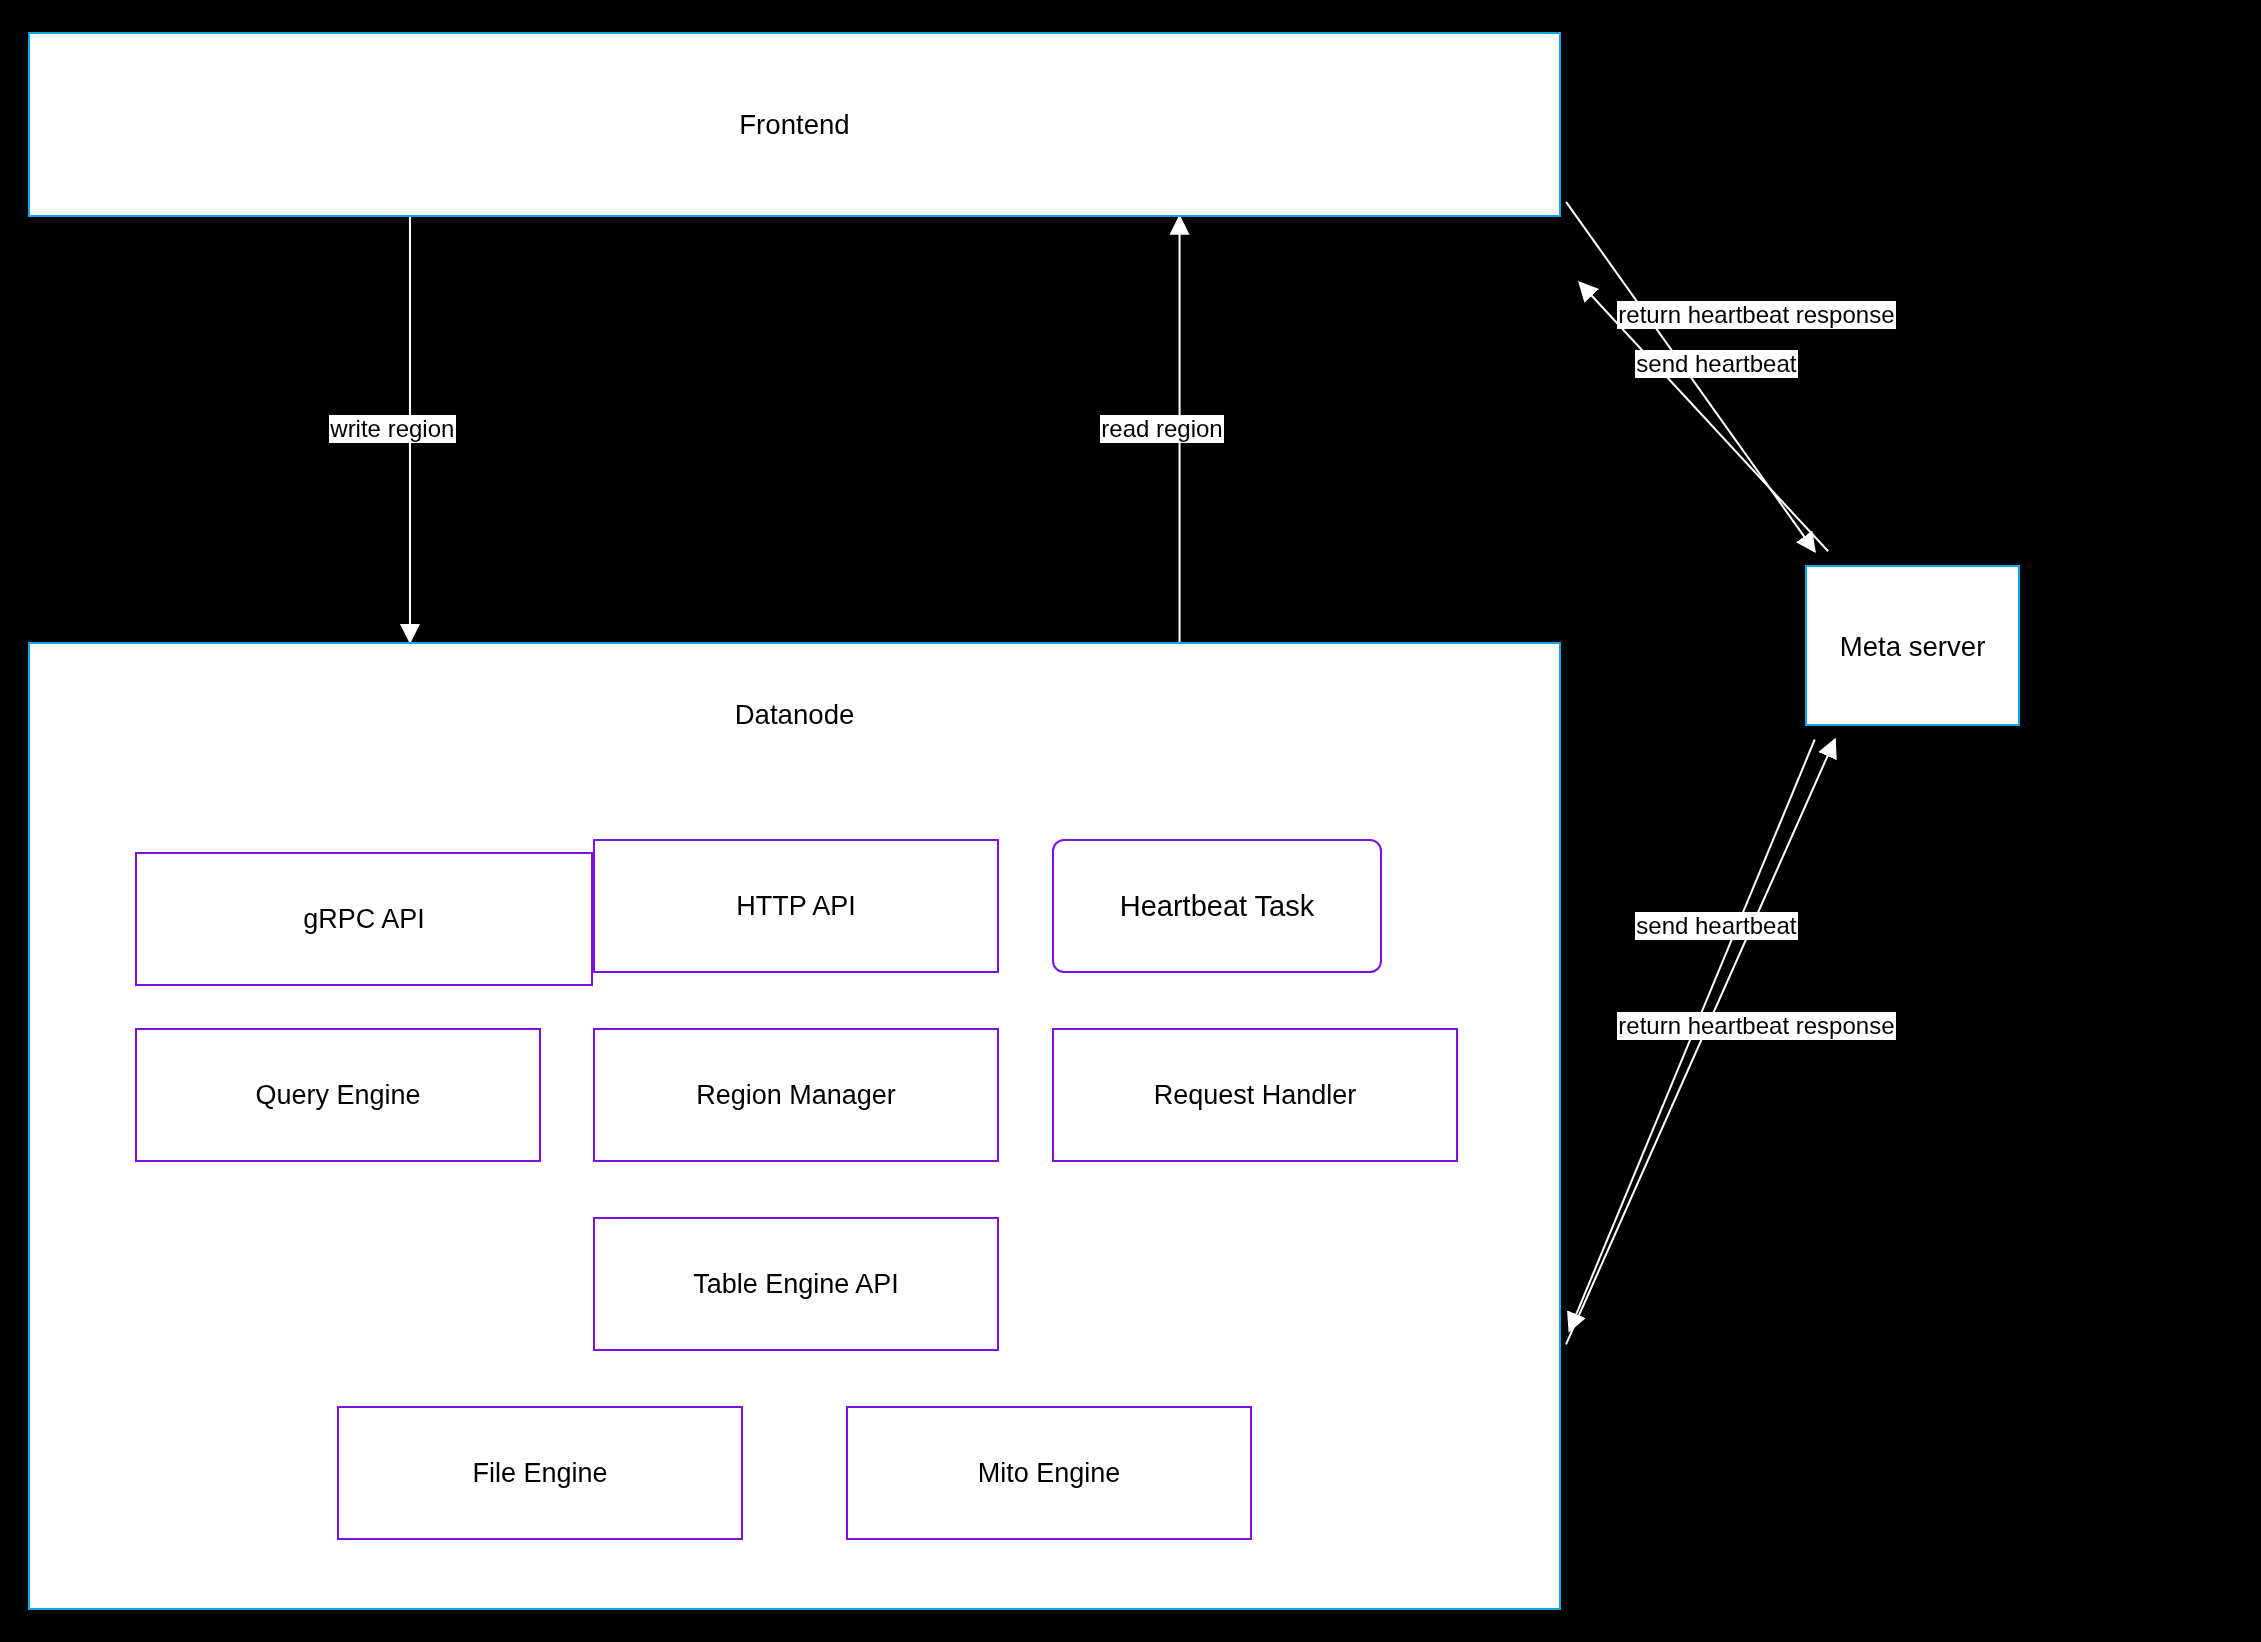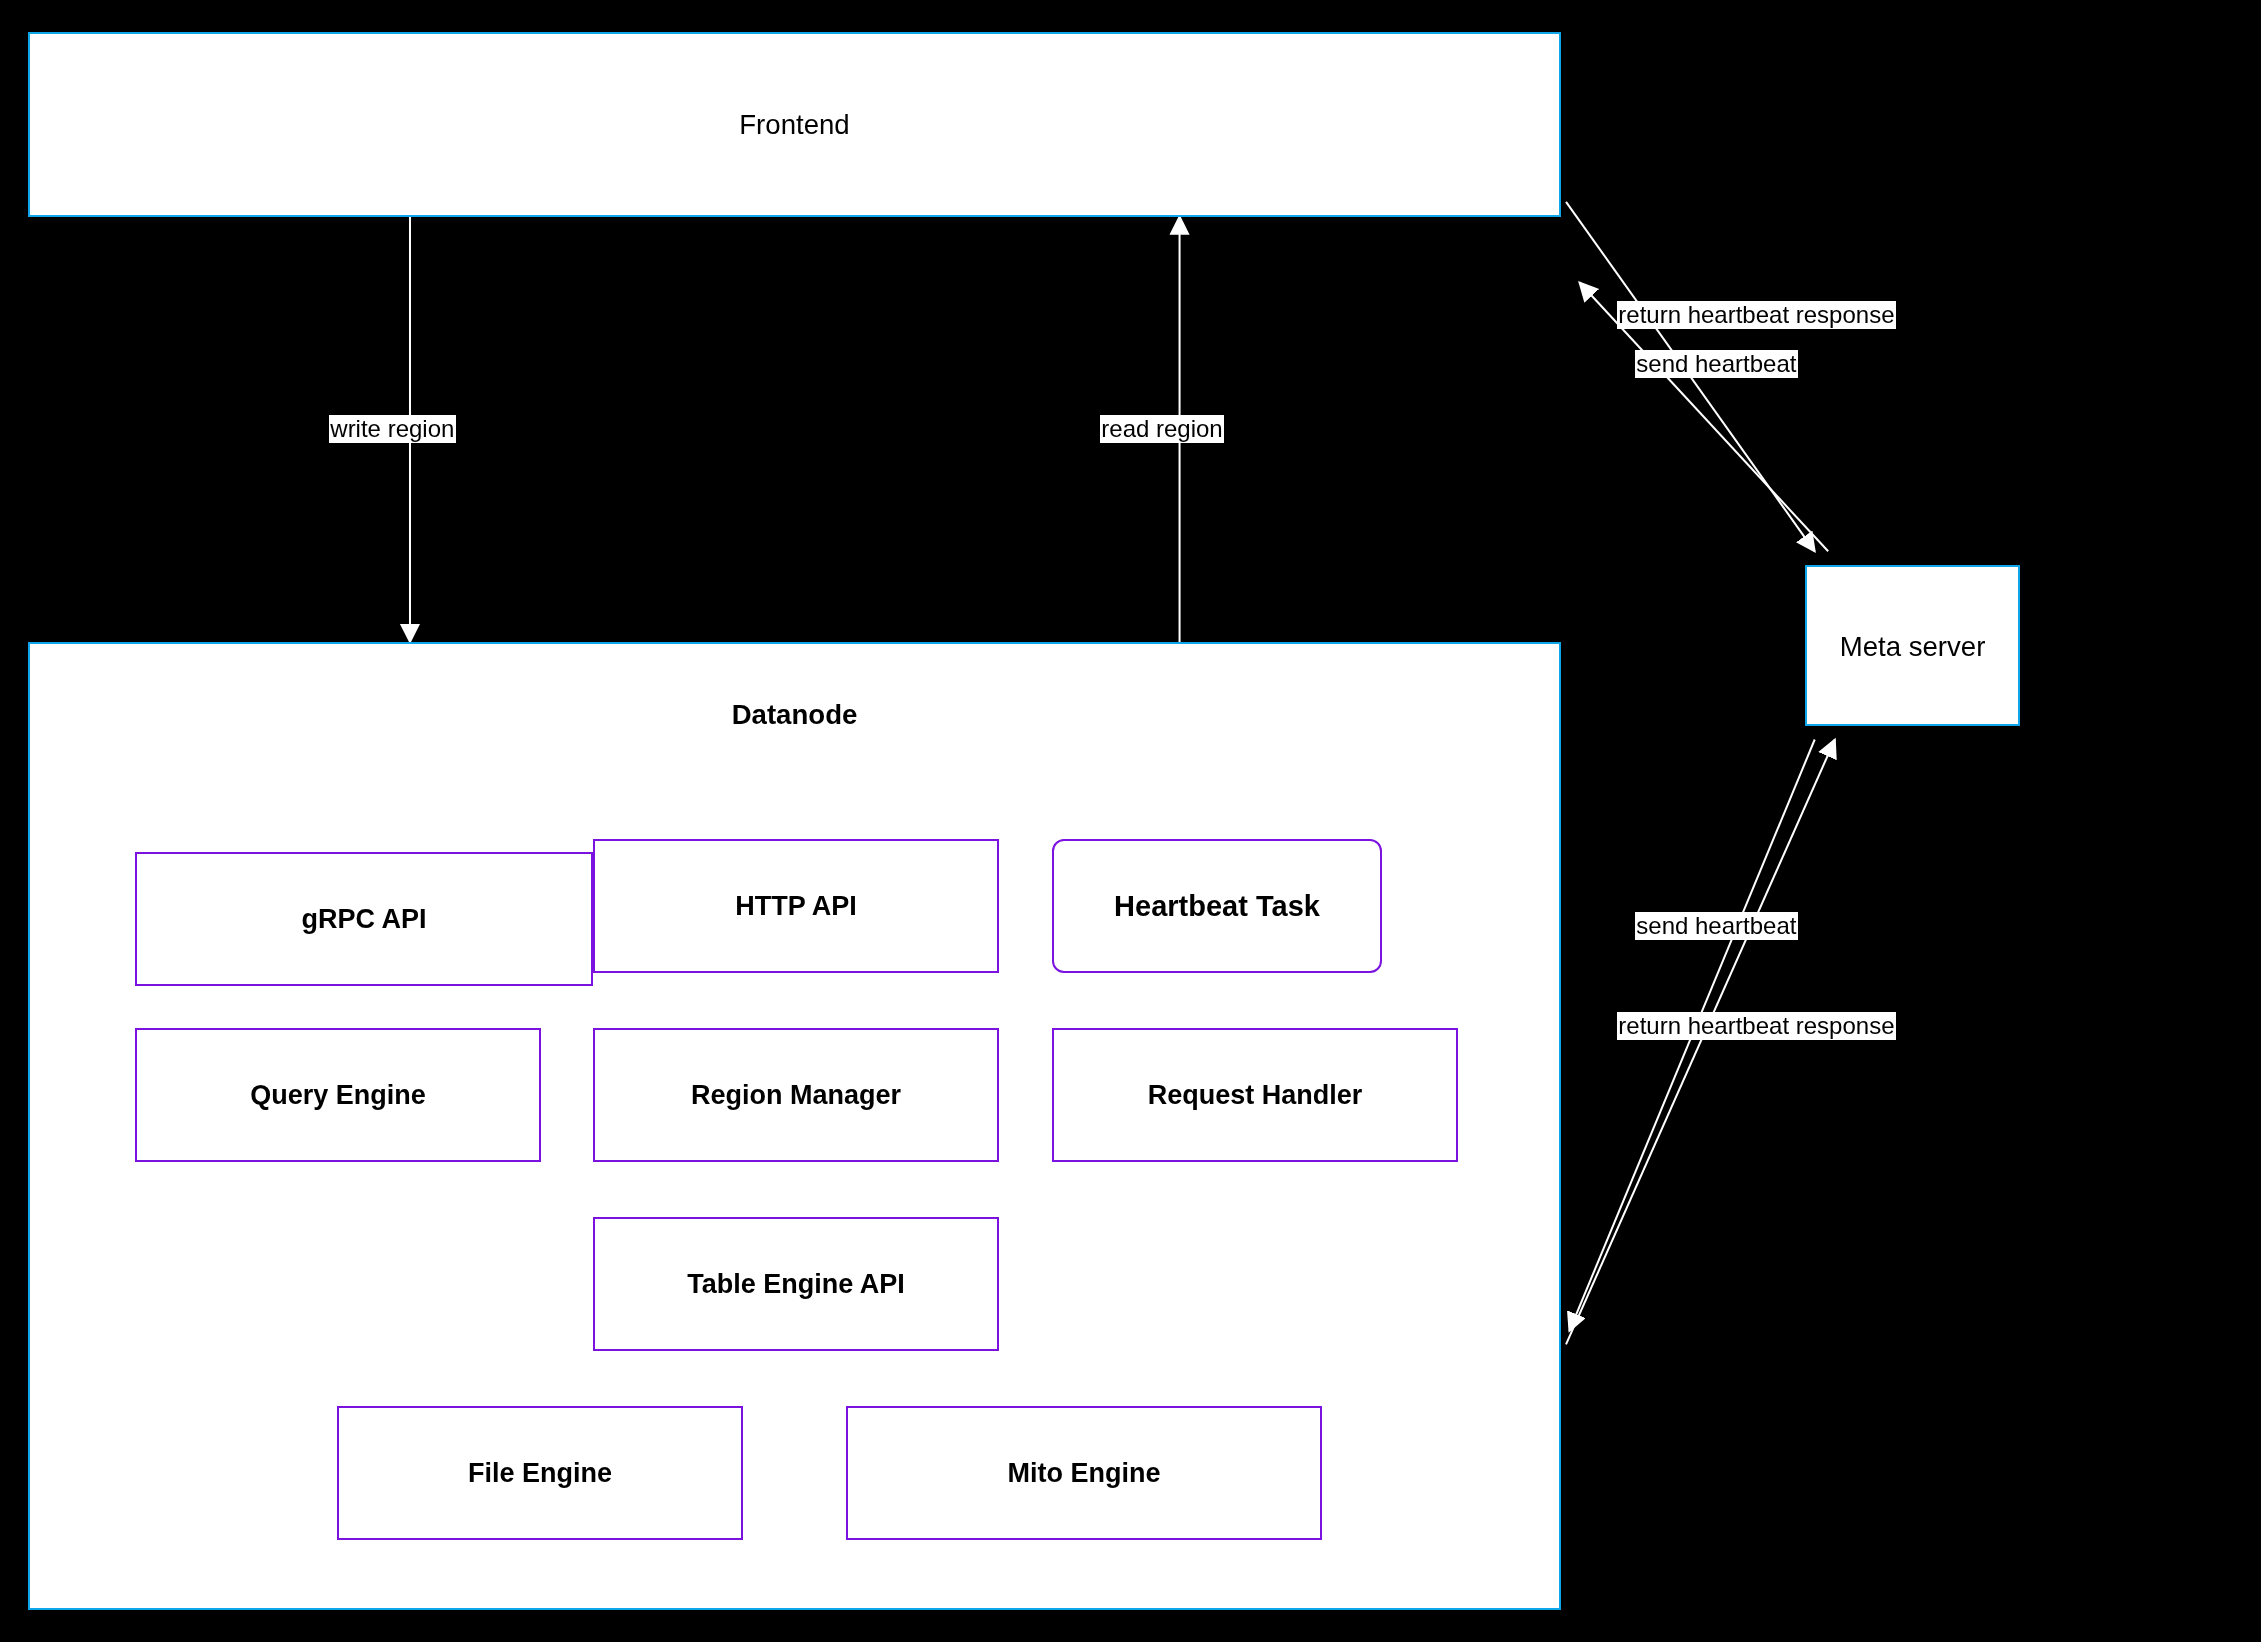--- a/index.html
+++ b/index.html
@@ -102,21 +102,21 @@
   </svg>
 
   <div class="box outer-box" style="left:28px; top:32px; width:1533px; height:185px; font-size:27.6px;">
     <div class="outer-label" style="top:75px; font-size:27.6px;">Frontend</div>
   </div>
 
   <div class="box outer-box" style="left:1805px; top:565px; width:215px; height:161px; font-size:27.6px;">
     <div class="outer-label" style="top:64px; font-size:27.6px;">Meta server</div>
   </div>
 
-  <div class="box outer-box" style="left:28px; top:642px; width:1533px; height:968px;font-weight:bold;">
+  <div class="box outer-box" style="left:28px; top:642px; width:1533px; height:968px;">
     <div class="outer-label" style="top:55px; font-size:27.6px;">Datanode</div>
 
     <div class="box inner-box" style="left:105px; top:208px; width:458px; height:134px; font-size:27px;">
       <span>gRPC API</span>
     </div>
     <div class="box inner-box" style="left:563px; top:195px; width:406px; height:134px; font-size:27px;">
       <span>HTTP API</span>
     </div>
     <div class="box inner-box" style="left:1022px; top:195px; width:330px; height:134px; font-size:29px;border-radius:12px;">
       <span>Heartbeat Task</span>
@@ -132,21 +132,21 @@
       <span>Request Handler</span>
     </div>
 
     <div class="box inner-box" style="left:563px; top:573px; width:406px; height:134px; font-size:27px;">
       <span>Table Engine API</span>
     </div>
 
     <div class="box inner-box" style="left:307px; top:762px; width:406px; height:134px; font-size:27px;">
       <span>File Engine</span>
     </div>
-    <div class="box inner-box" style="left:816px; top:762px; width:476px; height:134px; font-size:27px;">
+    <div class="box inner-box" style="left:816px; top:762px; width:406px; height:134px; font-size:27px;">
       <span>Mito Engine</span>
     </div>
   </div>
 
   <div class="edge-label" style="left:329px; top:415px; font-size:24px;">write region</div>
 
   <div class="edge-label" style="left:1100px; top:415px; font-size:24px;">read region</div>
 
   <div class="edge-label" style="left:1617px; top:301px; font-size:24px;">return heartbeat response</div>
 

